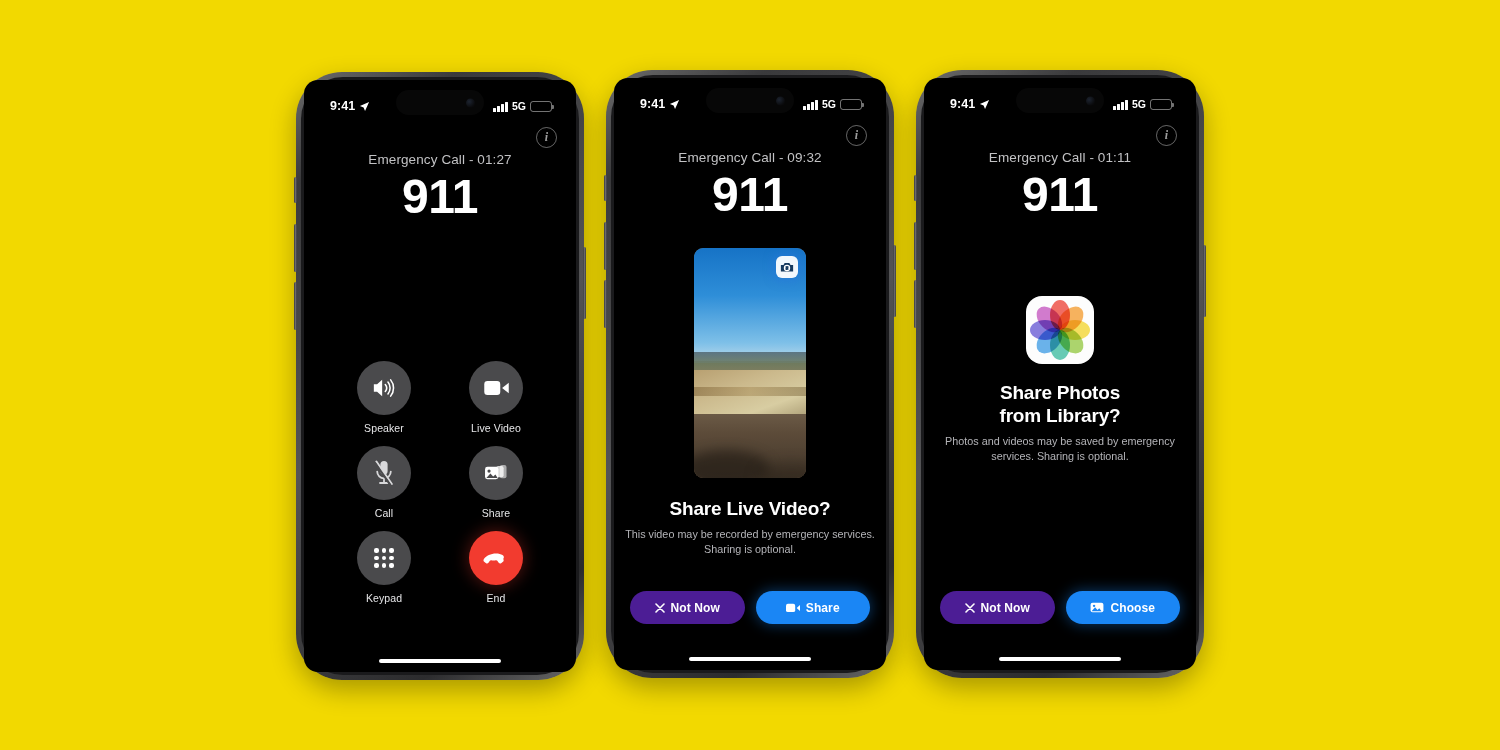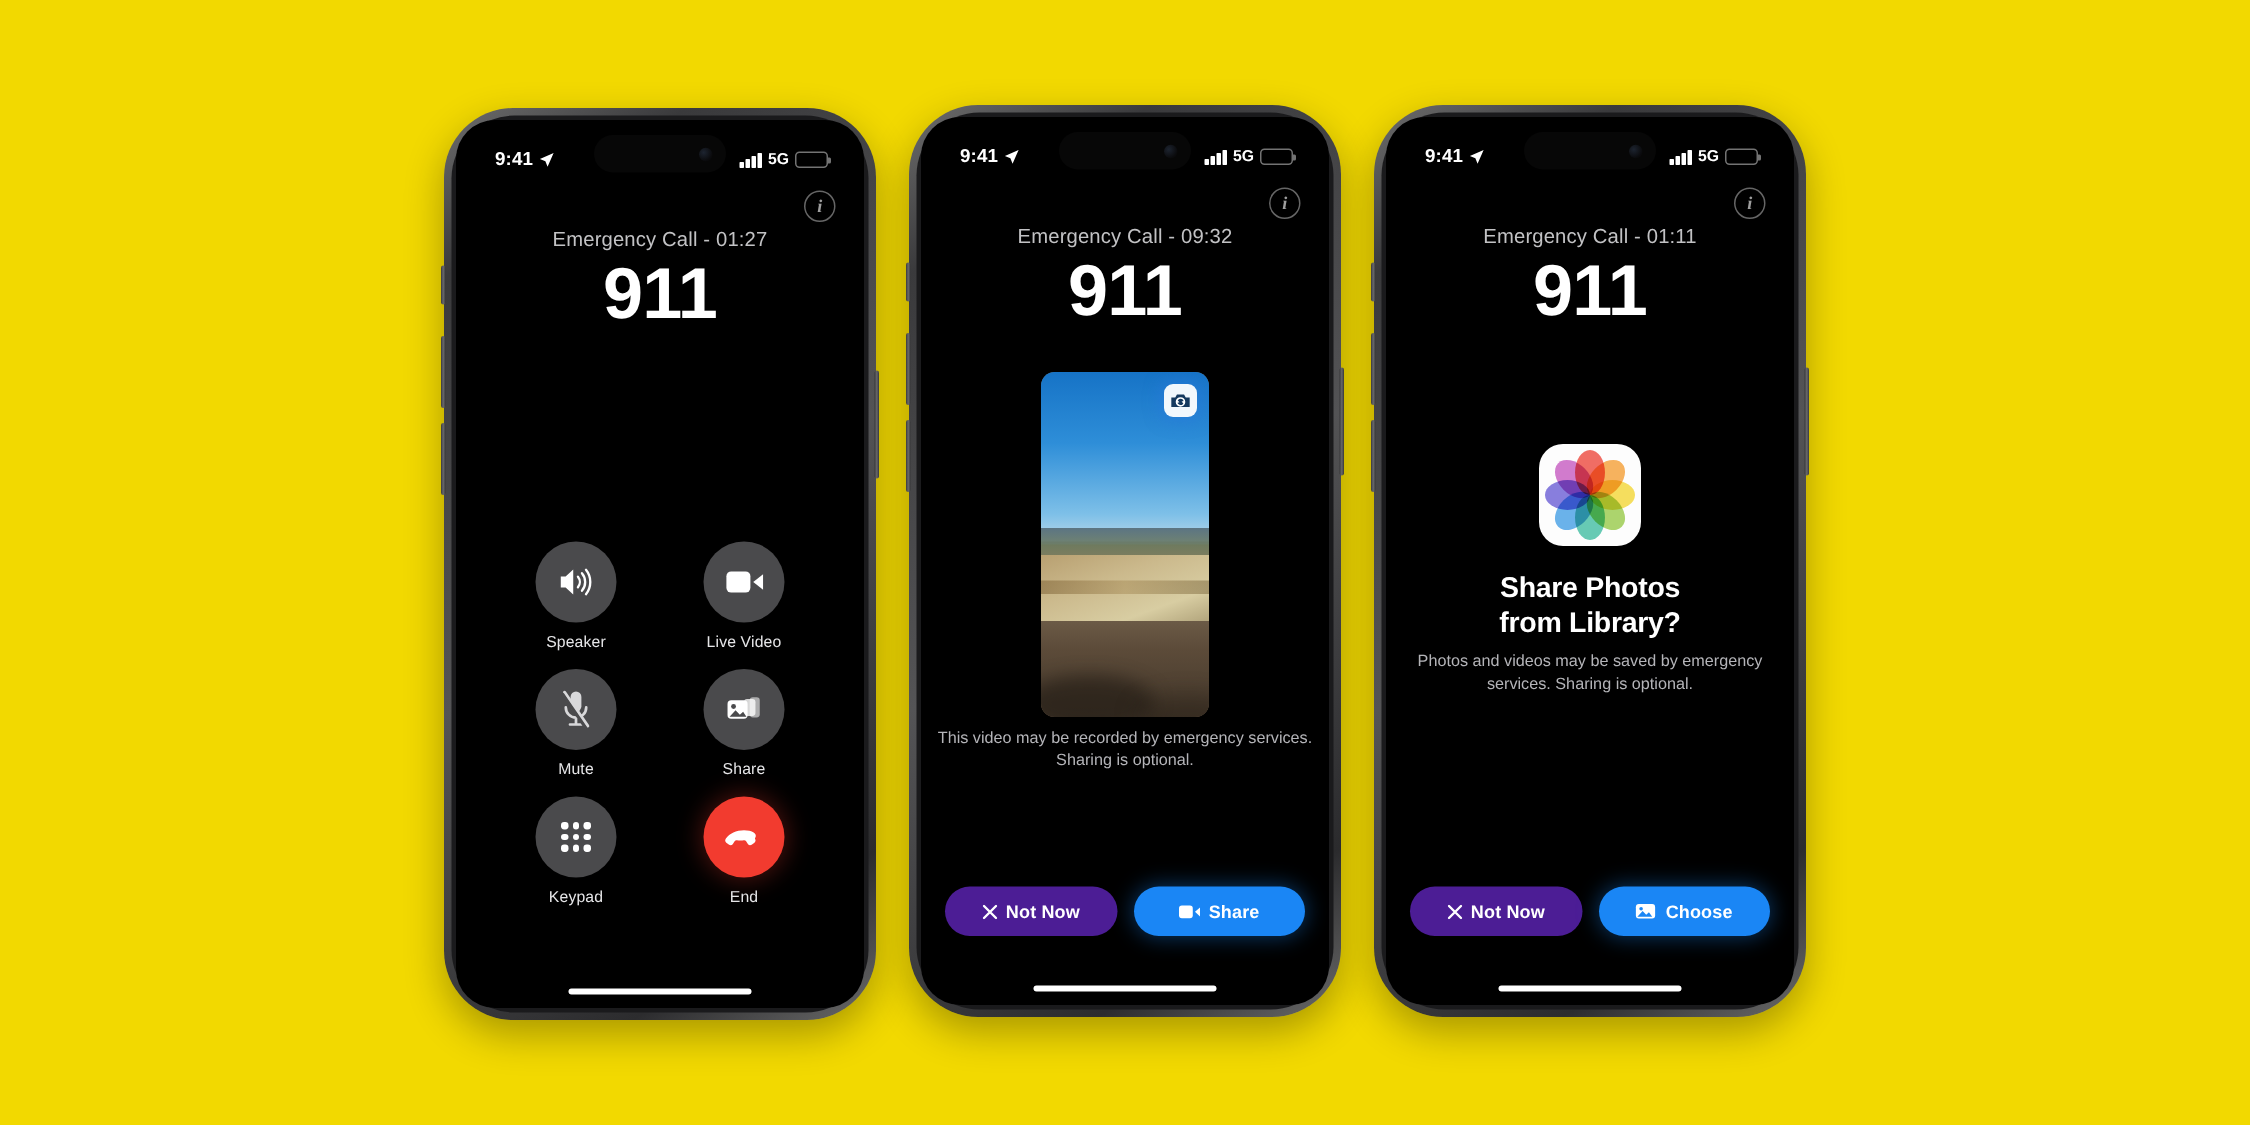--- a/index.html
+++ b/index.html
@@ -26,21 +26,21 @@
 
   .frame-inner {
     width:100%; height:100%;
     border-radius:42px;
     background:#1a1a1c;
     padding:3px;
   }
   .screen {
     position:relative;
     width:100%; height:100%;
-    border-radius:26px;
+    border-radius:14px;
     background:#000;
     overflow:hidden;
   }
 
   
   .btn-side { position:absolute; background:linear-gradient(90deg,#39393b,#6a6a6c,#39393b); border-radius:2px; }
   .btn-left { left:-2px; width:3px; }
   .btn-mute   { top:105px; height:26px; }
   .btn-volup  { top:152px; height:48px; }
   .btn-voldn  { top:210px; height:48px; }
@@ -283,21 +283,21 @@
 
           <div class="ctrl">
             <div class="ctrl-circle">
               <svg width="20" height="26" viewBox="0 0 20 26">
                 <rect x="6.4" y="1" width="7.2" height="13.5" rx="3.6" fill="#d8d8da"></rect>
                 <path d="M3.2 11.6a6.8 6.8 0 0 0 13.6 0M10 18.6V23M6 23h8" stroke="#d8d8da" stroke-width="1.8" fill="none" stroke-linecap="round"></path>
                 <path d="M2.4 1.6 17.8 24" stroke="#d8d8da" stroke-width="2.1" stroke-linecap="round"></path>
                 <path d="M1.2 3 16.6 25.4" stroke="#4a4a4c" stroke-width="2.1" stroke-linecap="round"></path>
               </svg>
             </div>
-            <div class="ctrl-label">Mute</div>
+            <div class="ctrl-label">Call</div>
           </div>
 
           <div class="ctrl">
             <div class="ctrl-circle">
               <svg width="24" height="21" viewBox="0 0 25 22">
                 <rect x="16.5" y="2" width="7" height="14" rx="2.2" fill="#fff" opacity=".55"></rect>
                 <rect x="12.5" y="3.2" width="8" height="11.8" rx="2.2" fill="#fff" opacity=".78"></rect>
                 <rect x="1" y="4" width="14" height="13" rx="2.6" fill="#fff"></rect>
                 <circle cx="5.2" cy="8.4" r="1.7" fill="#4a4a4c"></circle>
                 <path d="M2.4 15.6 6.6 11l3 3.2 2.3-2.1 2.3 3.5z" fill="#4a4a4c"></path>
@@ -384,20 +384,21 @@
             <div class="vt-slope"></div>
             <div class="vt-ground"></div>
             <div class="flip-cam">
               <svg width="14" height="12" viewBox="0 0 16 13">
                 <path d="M1 4.2h3L5.3 2h5.4L12 4.2h3v7.3H1z" fill="#15395e"></path>
                 <circle cx="8" cy="7.6" r="3" fill="none" stroke="#fff" stroke-width="1.3"></circle>
                 <path d="M5.6 6.2 5 8.4l2.2-.5M10.4 9 11 6.8l-2.2.5" fill="#fff"></path>
               </svg>
             </div>
           </div>
+          <div class="sheet-title" style="margin-top:19px;">Share Live Video?</div>
           <div class="sheet-sub">This video may be recorded by emergency services. Sharing is optional.</div>
         </div>
 
         <div class="actions">
           <div class="act secondary">
             <svg width="10" height="10" viewBox="0 0 10 10">
                 <path d="M1 1l8 8M9 1l-8 8" stroke="#fff" stroke-width="1.6" stroke-linecap="round"></path>
               </svg>
             <span>Not Now</span>
           </div>

